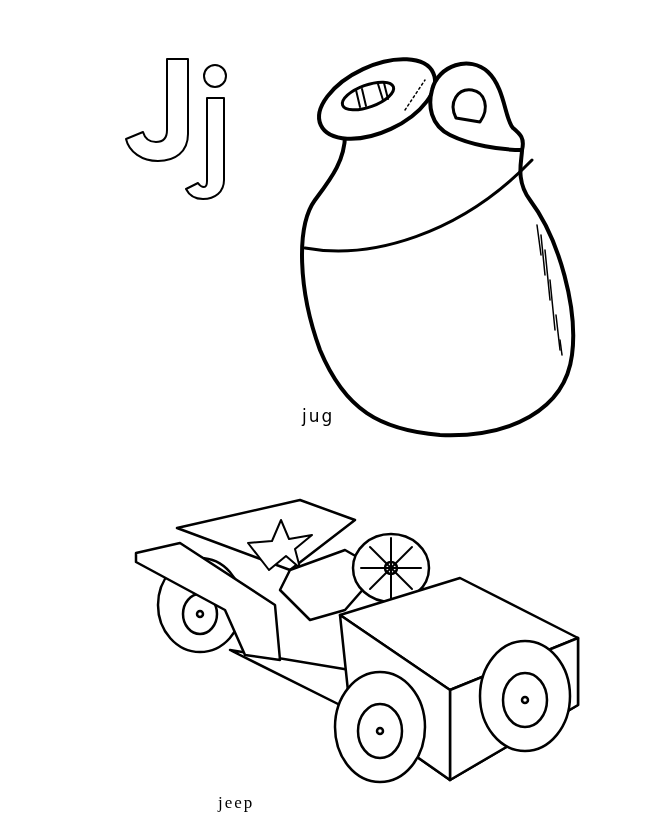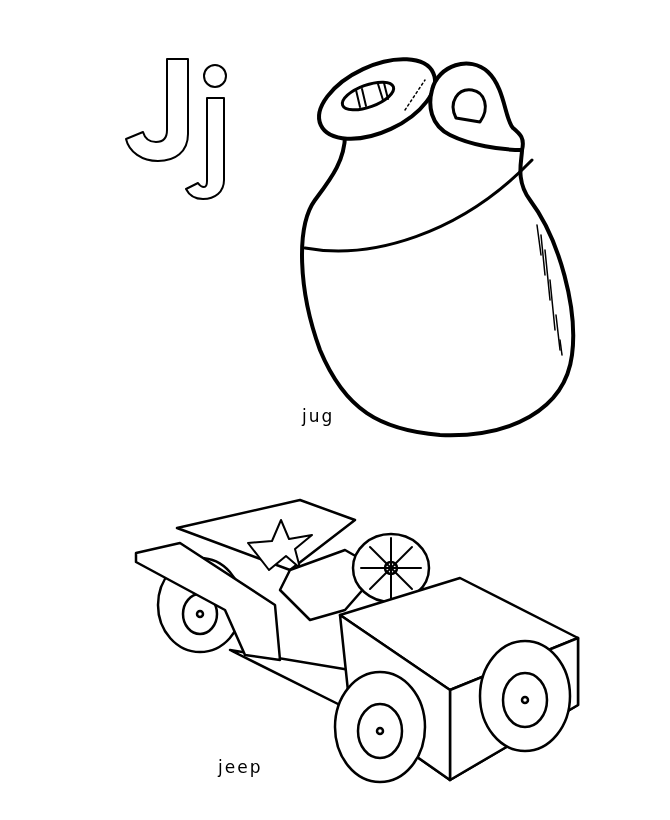--- a/index.html
+++ b/index.html
@@ -1,20 +1,20 @@
 <!DOCTYPE html>
 <html><head>
 <meta charset="utf-8">
 <style>
   html, body { margin:0; padding:0; background:#ffffff; }
   #page { position:relative; width:610px; height:820px; background:#ffffff; overflow:hidden;margin-top:10px; }
   svg { position:absolute; left:0; top:0; }
   .label { position:absolute; font-family:"DejaVu Sans", sans-serif; font-size:17px; color:#000; letter-spacing:2px; }
   #jug-label { left:302px; top:396px; }
-  #jeep-label { left:218px; top:747px; }
+  #jeep-label { left:218px; top:783px;font-family:Liberation Serif, serif; }
 </style>
 </head>
 <body>
 
 <div id="page">
 <svg width="670" height="820" viewBox="0 0 670 820" fill="none" stroke="#000" stroke-linecap="round" stroke-linejoin="round">
 
   <g stroke-width="2">
     <path d="M167,49 L188,49 L188,124 C188,142 175,151 158,151 C142,151 129,142 126,129 L143,122 C145,129 149,132 156,132 C163,132 167,128 167,120 Z"></path>
   </g>

